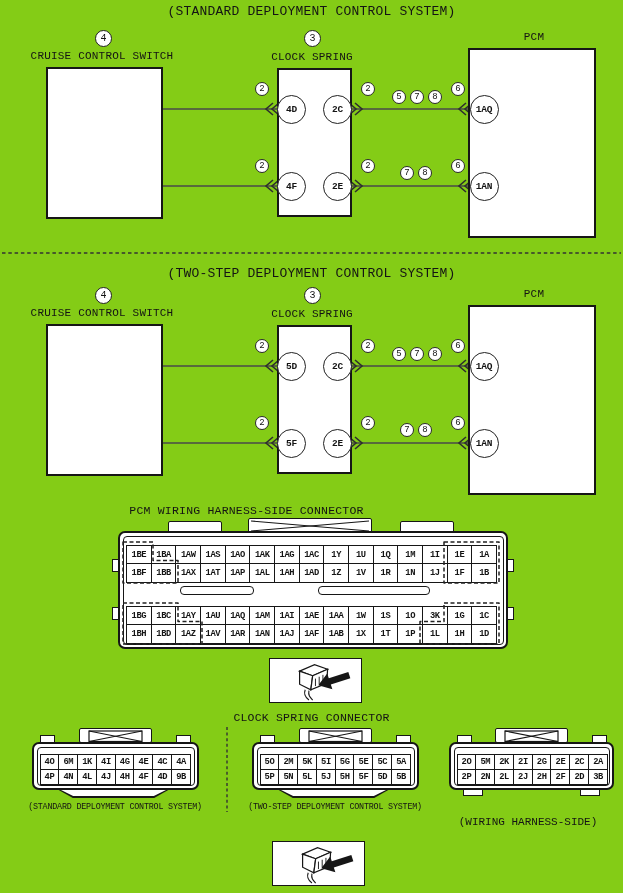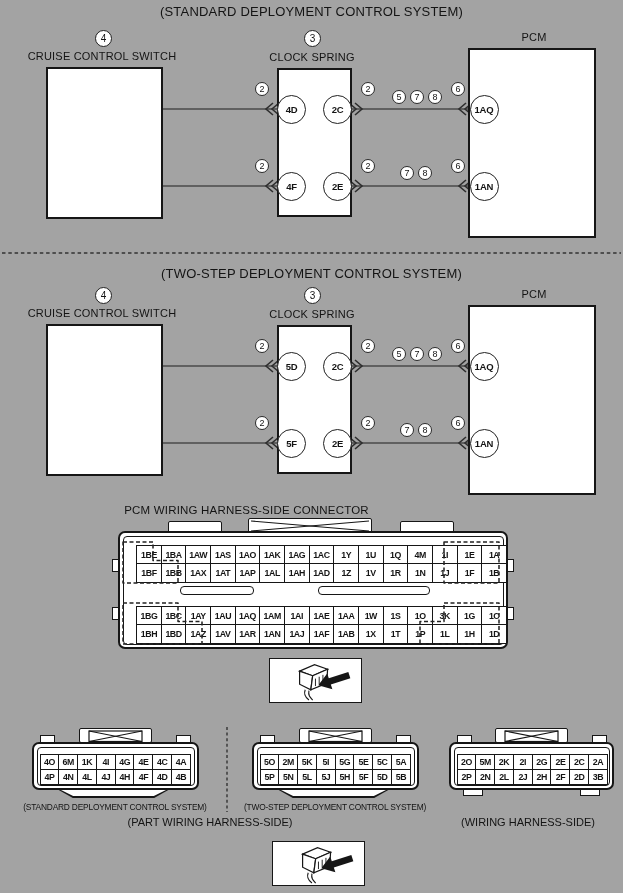--- a/index.html
+++ b/index.html
@@ -1,17 +1,17 @@
 <!DOCTYPE html>
 <html><head>
 <meta charset="utf-8">
 <style>
   html,body{margin:0;padding:0;background:#fff;}
-  .canvas{position:relative;width:623px;height:893px;background:#a3a3a3;
-    font-family:Liberation Sans, sans-serif;color:#141414;overflow:hidden;}
+  .canvas{position:relative;width:623px;height:893px;background:#84cc16;
+    font-family:Liberation Mono, monospace;color:#141414;overflow:hidden;}
   .sec{position:absolute;left:0;width:623px;height:255px;}
   .sec-title{position:absolute;left:0;width:623px;text-align:center;font-size:13px;letter-spacing:.2px;}
   .complabel{position:absolute;text-align:center;font-size:11px;letter-spacing:.2px;white-space:nowrap;}
   .box{position:absolute;border:2px solid #161616;background:#fff;box-sizing:border-box;}
   .refcirc{position:absolute;width:17px;height:17px;border:1.4px solid #222;border-radius:50%;
     display:flex;align-items:center;justify-content:center;font-size:10px;background:#fff;box-sizing:border-box;}
   .term{position:absolute;width:29px;height:29px;border:1.6px solid #222;border-radius:50%;
     display:flex;align-items:center;justify-content:center;font-size:9.5px;font-weight:600;
     letter-spacing:-.2px;background:#fff;box-sizing:border-box;z-index:3;}
   .cnum{position:absolute;width:14px;height:14px;border:1.2px solid #2a2a2a;border-radius:50%;
@@ -19,21 +19,21 @@
   .layer{position:absolute;left:0;top:0;pointer-events:none;}
   .conn-title{position:absolute;text-align:center;font-size:11.5px;letter-spacing:.2px;}
   .shell{position:absolute;border:2px solid #161616;border-radius:7px;background:#fff;box-sizing:border-box;z-index:1;}
   .shell-inner{position:absolute;left:2.5px;top:2.5px;right:2.5px;bottom:2.5px;border:1.4px solid #161616;border-radius:4px;}
   .tab{position:absolute;border:1.8px solid #161616;background:#fff;box-sizing:border-box;border-radius:2px;z-index:0;}
   .slot{position:absolute;border:1.3px solid #161616;border-radius:4px;background:#fff;box-sizing:border-box;z-index:2;}
   .notch{position:absolute;border:1.5px solid #161616;background:#fff;box-sizing:border-box;z-index:0;}
   .foot{position:absolute;background:#161616;clip-path:polygon(0 0,100% 0,86% 100%,14% 100%);z-index:0;}
   .foot::after{content:"";position:absolute;left:2px;right:2px;top:0;bottom:2px;background:#fff;
     clip-path:polygon(0 0,100% 0,87% 100%,13% 100%);}
-  .pgrid{position:absolute;display:grid;grid-template-columns:repeat(15,24.67px);z-index:2;margin-left:10px;}
+  .pgrid{position:absolute;display:grid;grid-template-columns:repeat(15,24.67px);z-index:2;}
   .pgrid .cell{height:17.5px;border:1.2px solid #161616;margin:0 -1.2px -1.2px 0;display:flex;
     align-items:center;justify-content:center;font-size:8.8px;font-weight:700;letter-spacing:-.4px;background:#fff;}
   .cgrid{position:absolute;display:grid;grid-template-columns:repeat(8,18.8px);z-index:2;}
   .cgrid .cell{height:14.5px;border:1.2px solid #161616;margin:0 -1.2px -1.2px 0;display:flex;
     align-items:center;justify-content:center;font-size:8.8px;font-weight:700;letter-spacing:-.4px;background:#fff;}
   .small-label{position:absolute;text-align:center;font-size:8.4px;letter-spacing:-.2px;white-space:nowrap;}
   .mid-label{position:absolute;text-align:center;font-size:11px;white-space:nowrap;}
   .iconbox{position:absolute;width:93px;height:45px;border:1.5px solid #161616;background:#fff;box-sizing:border-box;z-index:2;}
 </style>
 </head>
@@ -172,21 +172,21 @@
         <div class="cell">1BA</div>
         <div class="cell">1AW</div>
         <div class="cell">1AS</div>
         <div class="cell">1AO</div>
         <div class="cell">1AK</div>
         <div class="cell">1AG</div>
         <div class="cell">1AC</div>
         <div class="cell">1Y</div>
         <div class="cell">1U</div>
         <div class="cell">1Q</div>
-        <div class="cell">4M</div>
+        <div class="cell">1M</div>
         <div class="cell">1I</div>
         <div class="cell">1E</div>
         <div class="cell">1A</div>
         <div class="cell">1BF</div>
         <div class="cell">1BB</div>
         <div class="cell">1AX</div>
         <div class="cell">1AT</div>
         <div class="cell">1AP</div>
         <div class="cell">1AL</div>
         <div class="cell">1AH</div>
@@ -241,20 +241,21 @@
         <path d="M44 18 L60 11 L59 26 L42 33 Z"></path>
       </g>
       <path d="M47 21 L47 29 M51 19 L51 27 M55 17 L55 25" stroke="#161616" stroke-width="1" fill="none"></path>
       <path d="M36 33 C34 38 36 41 40 44 M40 34 C39 39 41 41 44 44" stroke="#161616" stroke-width="1.2" fill="none"></path>
       <g transform="rotate(-18 50 28)">
           <path d="M50 28 L63 19 L63 24.5 L85 24.5 L85 31.5 L63 31.5 L63 37 Z" fill="#161616"></path>
         </g>
     </svg>
   </div>
 
+  <div class="conn-title" style="left:0;top:711px;width:623px">CLOCK SPRING CONNECTOR</div>
 
   <div>
     <div class="tab" style="left:79px;top:728px;width:73px;height:15px"></div>
     <div class="notch" style="left:40px;top:735px;width:15px;height:8px"></div>
     <div class="notch" style="left:176px;top:735px;width:15px;height:8px"></div>
     <div class="shell" style="left:32px;top:742px;width:167px;height:48px">
       <div class="shell-inner"></div>
     </div>
     <div class="foot" style="left:57px;top:789px;width:113px;height:9px"></div>
     <div class="cgrid" style="left:39.5px;top:753.5px">
@@ -266,21 +267,21 @@
         <div class="cell">4E</div>
         <div class="cell">4C</div>
         <div class="cell">4A</div>
         <div class="cell">4P</div>
         <div class="cell">4N</div>
         <div class="cell">4L</div>
         <div class="cell">4J</div>
         <div class="cell">4H</div>
         <div class="cell">4F</div>
         <div class="cell">4D</div>
-        <div class="cell">4B</div>
+        <div class="cell">9B</div>
       </div>
     <div class="small-label" style="left:15px;top:802px;width:200px">(STANDARD DEPLOYMENT CONTROL SYSTEM)</div>
   </div>
 
   <div>
     <div class="tab" style="left:299px;top:728px;width:73px;height:15px"></div>
     <div class="notch" style="left:260px;top:735px;width:15px;height:8px"></div>
     <div class="notch" style="left:396px;top:735px;width:15px;height:8px"></div>
     <div class="shell" style="left:252px;top:742px;width:167px;height:48px">
       <div class="shell-inner"></div>
@@ -330,21 +331,20 @@
         <div class="cell">2L</div>
         <div class="cell">2J</div>
         <div class="cell">2H</div>
         <div class="cell">2F</div>
         <div class="cell">2D</div>
         <div class="cell">3B</div>
       </div>
     <div class="mid-label" style="left:428px;top:816px;width:200px">(WIRING HARNESS-SIDE)</div>
   </div>
 
-  <div class="mid-label" style="left:110px;top:816px;width:200px">(PART WIRING HARNESS-SIDE)</div>
 
   <div class="iconbox" style="left:272px;top:841px">
     <svg width="90" height="42" viewBox="0 0 93 45">
       <g stroke="#161616" stroke-width="1.3" fill="#fff">
         <path d="M30 13 L46 6 L60 11 L44 18 Z"></path>
         <path d="M30 13 L30 27 L42 33 L44 18 Z"></path>
         <path d="M44 18 L60 11 L59 26 L42 33 Z"></path>
       </g>
       <path d="M47 21 L47 29 M51 19 L51 27 M55 17 L55 25" stroke="#161616" stroke-width="1" fill="none"></path>
       <path d="M36 33 C34 38 36 41 40 44 M40 34 C39 39 41 41 44 44" stroke="#161616" stroke-width="1.2" fill="none"></path>

